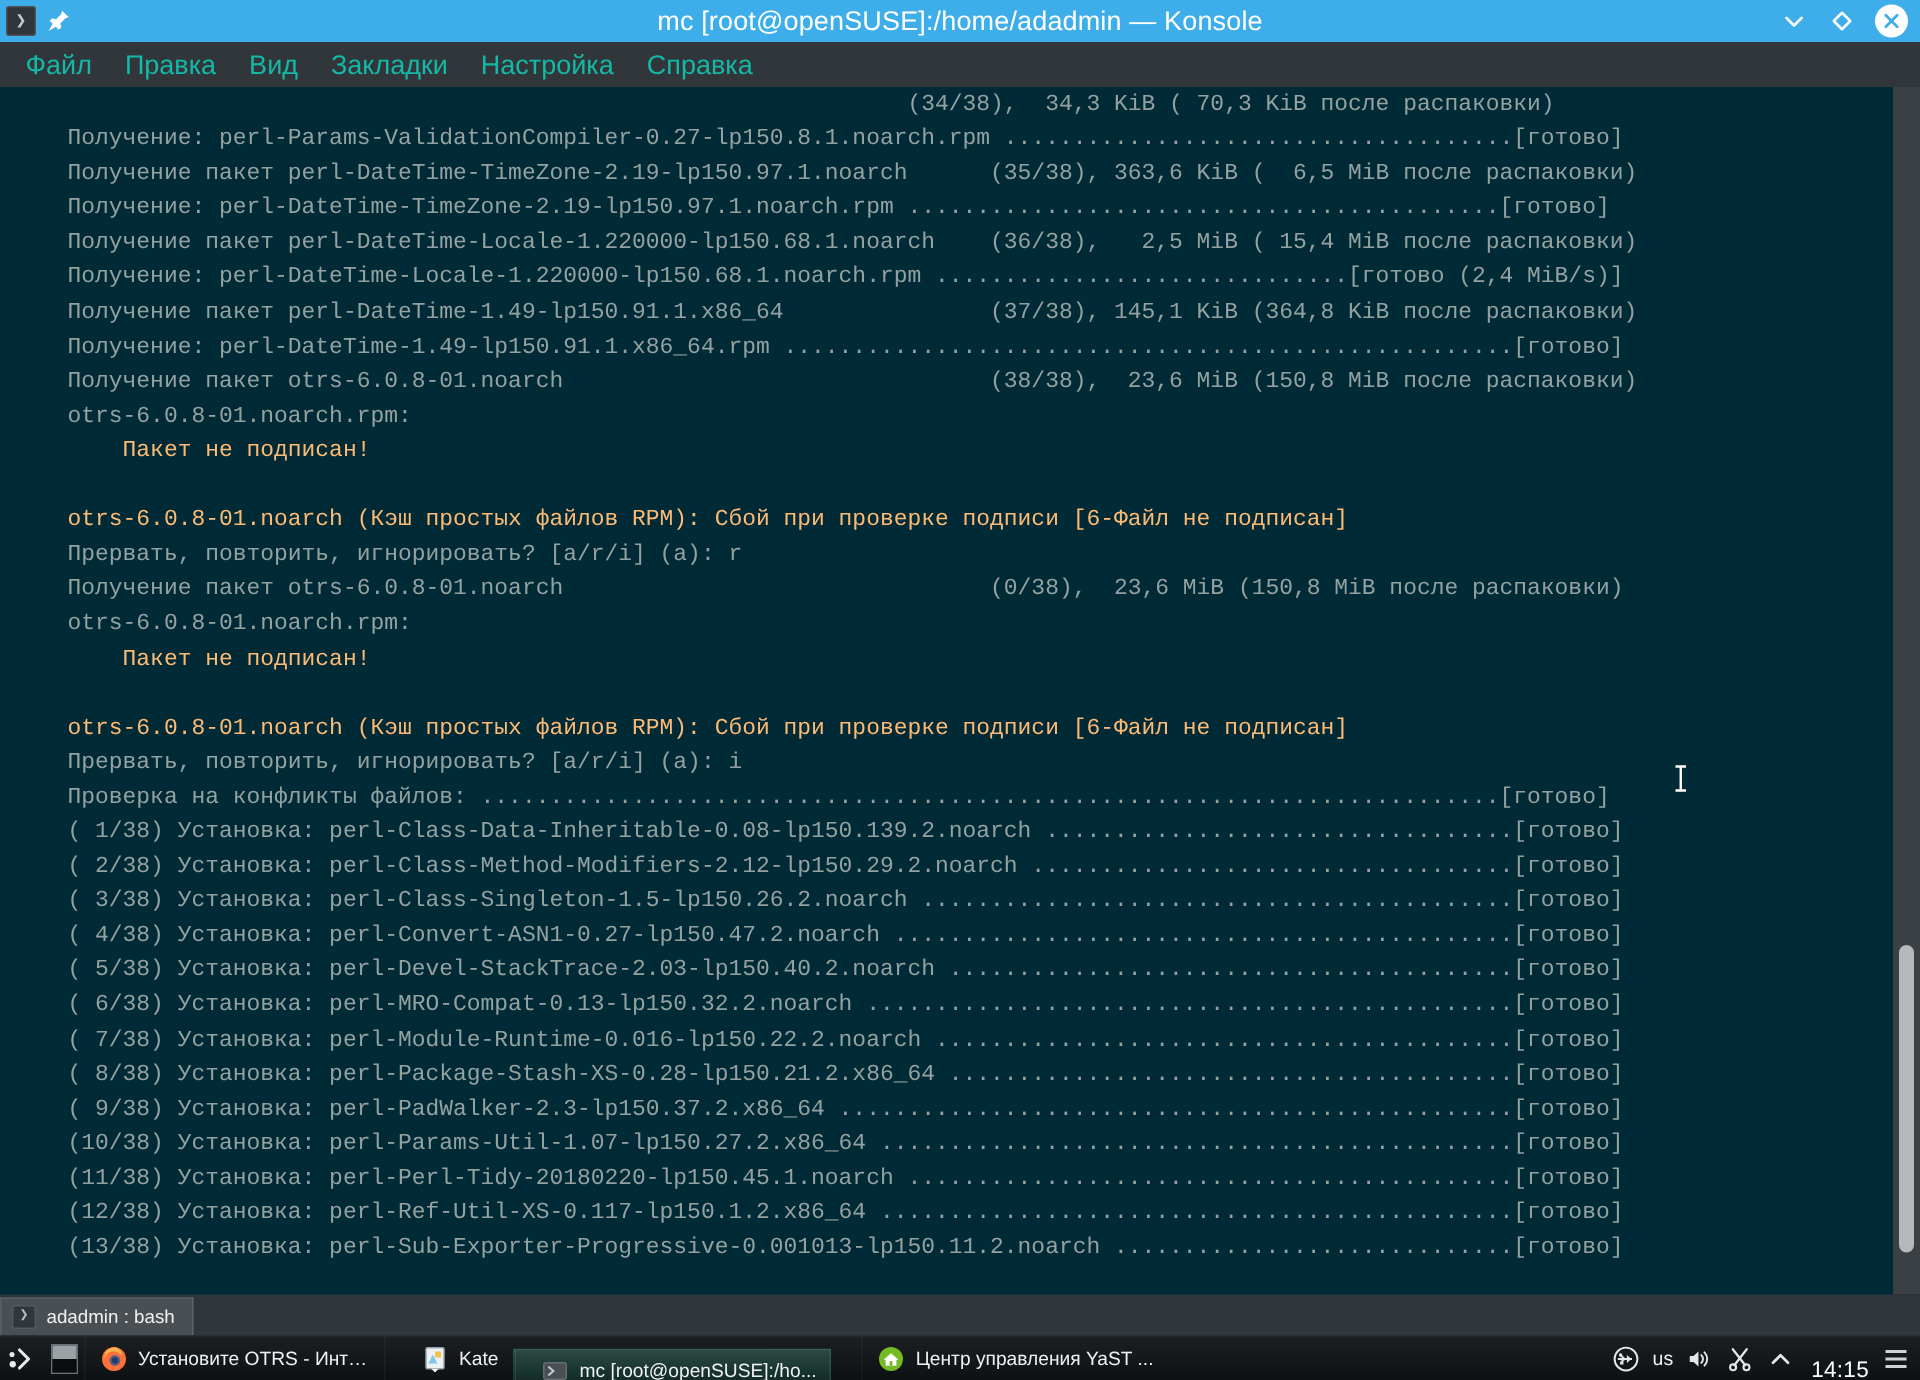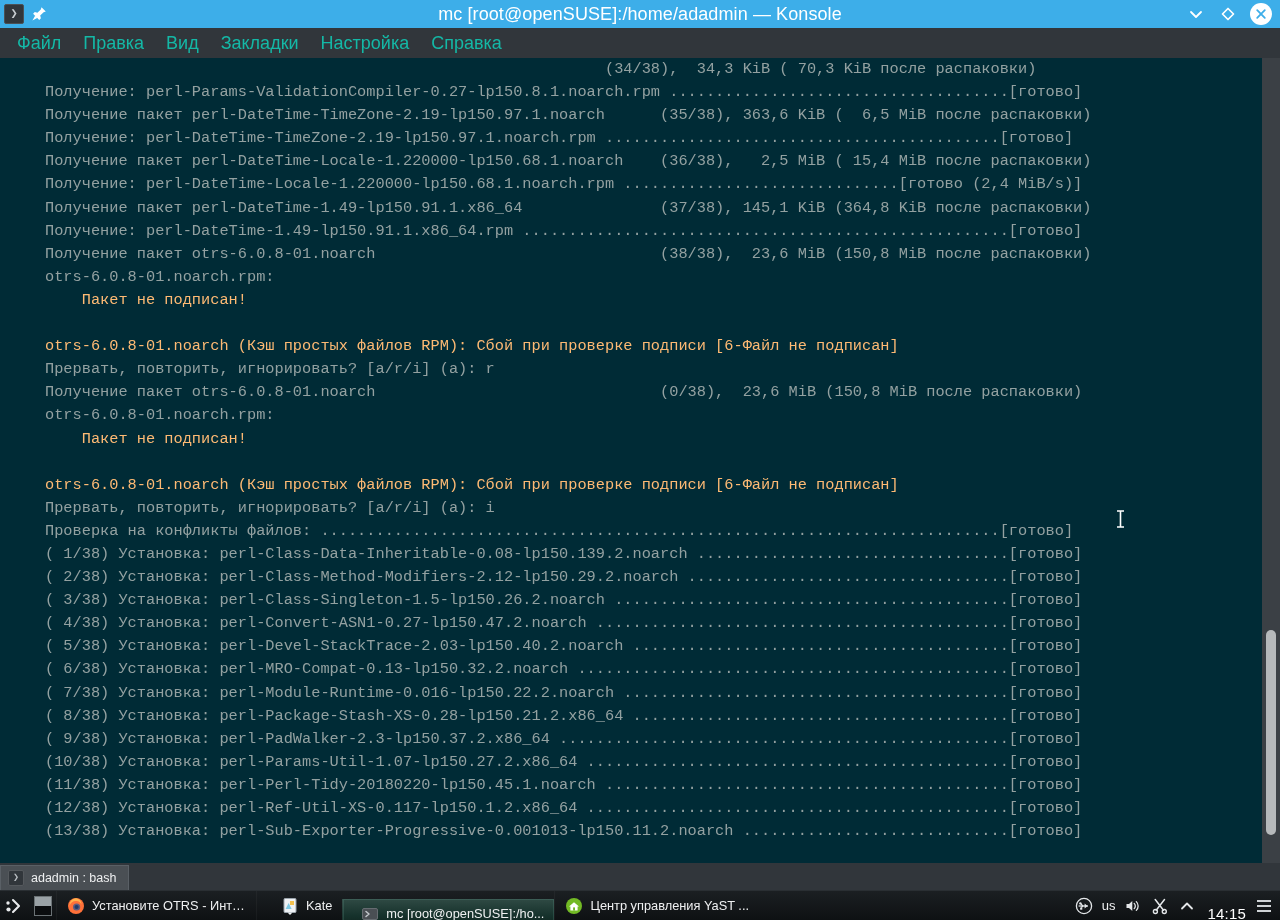--- a/index.html
+++ b/index.html
@@ -252,21 +252,21 @@
       <div class="task active" style="max-width:220px; padding-left:18px;">
         <span class="ico">
           <svg width="18" height="18" viewBox="0 0 18 18" aria-hidden="true">
             <rect x="1.5" y="3.5" width="15" height="11" rx="1.5" fill="#4a4f54" stroke="#666c71"></rect>
             <path d="M5 6.5 L8 9 L5 11.5" fill="none" stroke="#c3c8cc" stroke-width="1.5" stroke-linecap="round" stroke-linejoin="round"></path>
           </svg>
         </span>
         <span class="lbl">mc [root@openSUSE]:/ho...</span>
       </div>
 
-      <div class="task" style="max-width:215px;">
+      <div class="task" style="max-width:215px;margin-left:20px;">
         <span class="ico">
           <svg width="18" height="18" viewBox="0 0 18 18" aria-hidden="true">
             <circle cx="9" cy="9" r="8" fill="#73ba25"></circle>
             <path d="M4 9.5 L9 5.2 L14 9.5 L12.6 9.5 L12.6 13.5 L5.4 13.5 L5.4 9.5 Z" fill="#ffffff"></path>
             <rect x="8.1" y="10.4" width="1.9" height="3.1" fill="#73ba25"></rect>
           </svg>
         </span>
         <span class="lbl">Центр управления YaST ...</span>
       </div>
 

